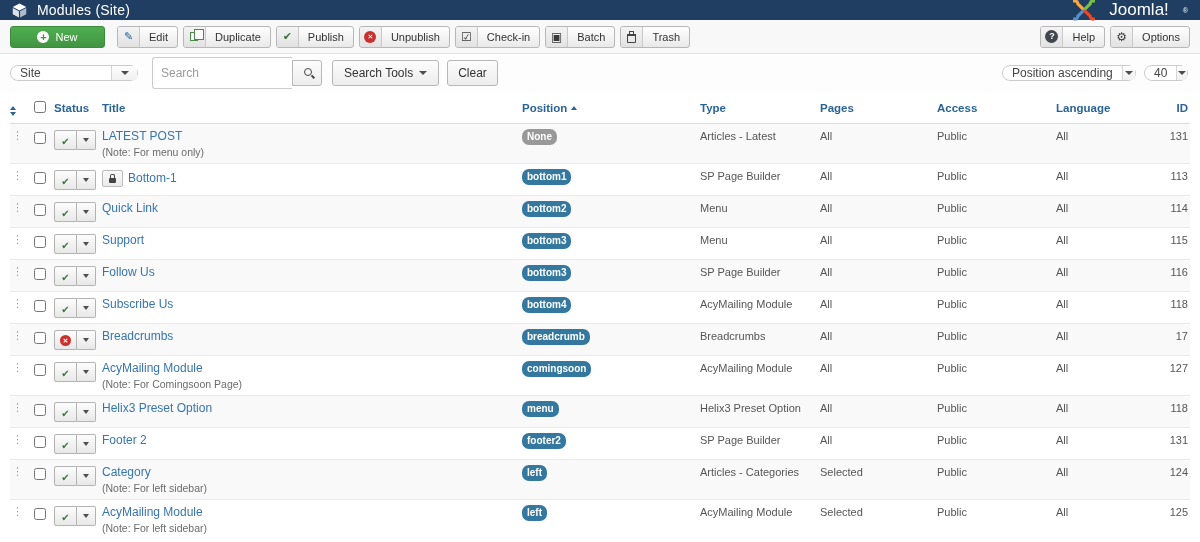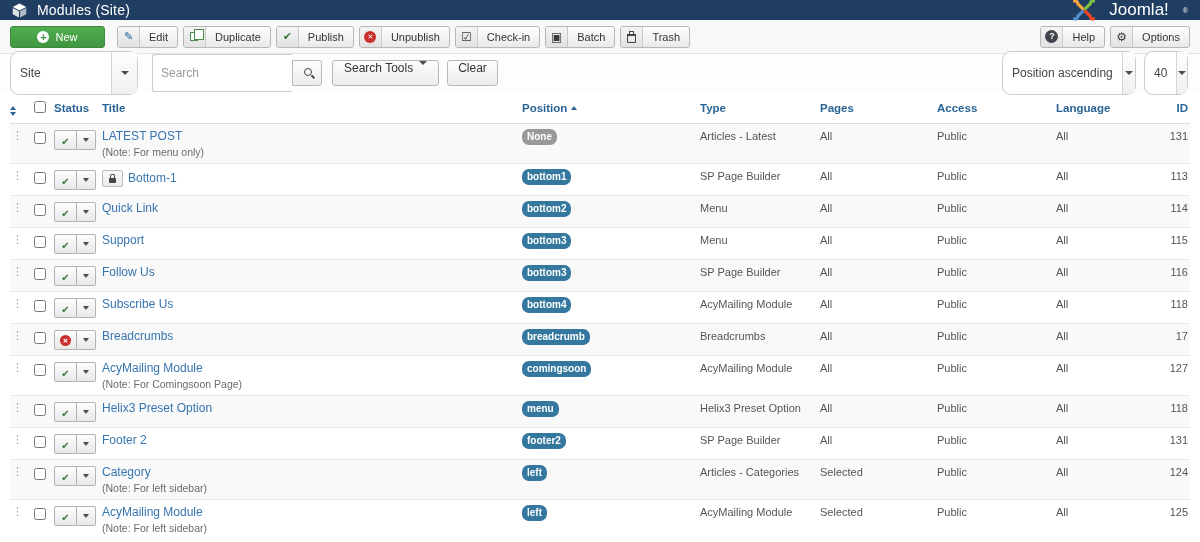--- a/index.html
+++ b/index.html
@@ -63,41 +63,41 @@
   .icon-help{
     width:13px;height:13px;border-radius:50%;background:#41464c;color:#fff;
     font-size:9px;line-height:13px;text-align:center;display:inline-block;font-weight:bold;
   }
   
   .filterbar{
     display:flex;align-items:center;padding:6px 10px;height:38px;background:#fdfdfd;
   }
   .fake-select{
     display:flex;align-items:stretch;border:1px solid #cccccc;border-radius:9px;
-    background:#fff;height:44px;cursor:pointer;
+    background:#fff;height:16px;cursor:pointer;
   }
   .fs-label{display:flex;align-items:center;padding:0 9px;font-size:12px;color:#444;flex:1;white-space:nowrap;}
   .fs-caret{width:26px;border-left:1px solid #d5d5d5;display:flex;align-items:center;justify-content:center;background:linear-gradient(#fdfdfd,#f0f0f0);border-radius:0 3px 3px 0;}
   .caret{width:0;height:0;border-left:4px solid transparent;border-right:4px solid transparent;border-top:4px solid #4d4d4d;display:inline-block;}
   .client-select{width:128px;}
   .search-input{
-    margin-left:14px;width:140px;height:38px;border:1px solid #ccc;border-right:none;
+    margin-left:14px;width:140px;height:32px;border:1px solid #ccc;border-right:none;
     border-radius:3px 0 0 3px;padding:0 8px;font-size:12px;font-family:inherit;color:#333;outline:none;
   }
   .search-input::placeholder{color:#9a9a9a;}
   .search-btn{
     width:30px;height:26px;border:1px solid #b7b7b7;border-radius:0 3px 3px 0;
     background:linear-gradient(#fdfdfd,#ececec);cursor:pointer;display:flex;align-items:center;justify-content:center;
   }
   .icon-magnifier{width:8px;height:8px;border:1.5px solid #444;border-radius:50%;position:relative;display:inline-block;margin:-2px -2px 0 0;}
   .icon-magnifier::after{content:"";position:absolute;width:1.5px;height:4px;background:#444;left:7px;top:6px;transform:rotate(-45deg);}
   .tools-btn,.clear-btn{
     height:26px;margin-left:10px;border:1px solid #b7b7b7;border-radius:3px;
     background:linear-gradient(#fdfdfd,#ececec);font-family:inherit;font-size:12px;color:#333;
-    padding:0 11px;cursor:pointer;display:inline-flex;align-items:flex-start;gap:6px;
+    padding:0 11px;cursor:pointer;display:inline-flex;align-items:center;gap:6px;
   }
   .clear-btn{margin-left:8px;padding:0 10px;}
   .filter-spacer{flex:1;}
   .sort-select{width:134px;margin-right:8px;}
   .limit-select{width:44px;margin-right:2px;}
   
   .table-wrap{padding:0 10px;}
   table{width:1180px;border-collapse:collapse;table-layout:fixed;}
   col.c-handle{width:20px;}col.c-check{width:24px;}col.c-status{width:48px;}
   col.c-title{width:420px;}col.c-pos{width:178px;}col.c-type{width:120px;}

